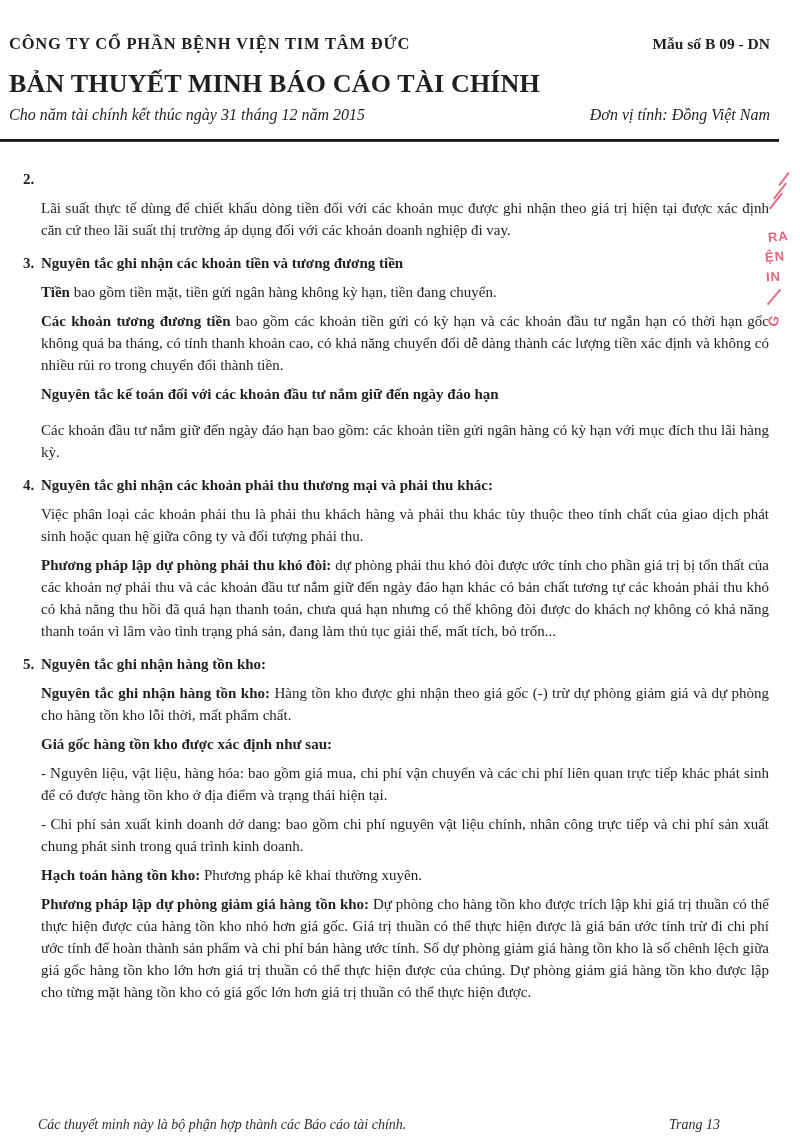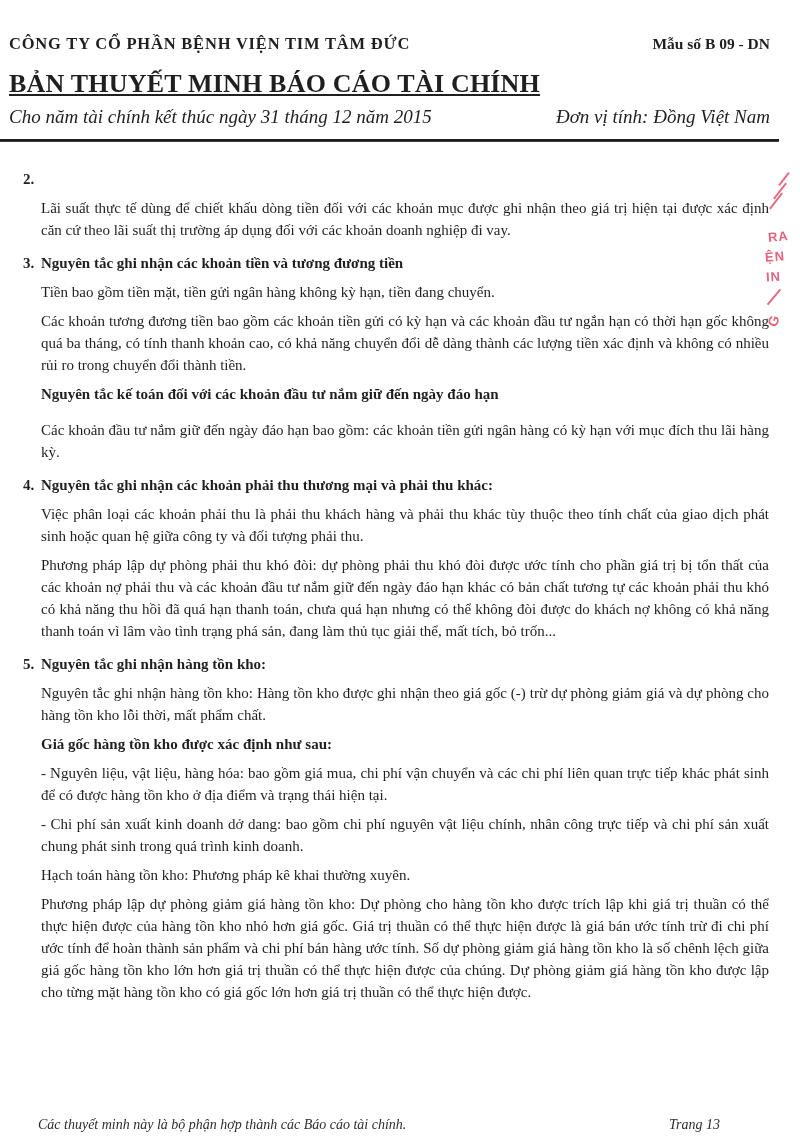--- a/index.html
+++ b/index.html
@@ -12,35 +12,35 @@
     color:#1f1f1f;
     overflow:hidden;
     box-sizing:border-box;
   }
 
   
   .header { position:absolute; top:34px; left:9px; width:761px; }
   .header-row1 { display:flex; justify-content:space-between; align-items:baseline; }
   .company { font-weight:bold; font-size:16.5px; letter-spacing:0.8px; }
   .form-no { font-weight:bold; font-size:15.5px; white-space:nowrap; }
-  .doc-title { font-weight:bold; font-size:26px; letter-spacing:0.2px; margin-top:15px;text-decoration:underline; }
+  .doc-title { font-weight:bold; font-size:26px; letter-spacing:0.2px; margin-top:15px; }
   .header-row2 { display:flex; justify-content:space-between; align-items:baseline;
-                 font-style:italic; font-size:19px; margin-top:7px; }
+                 font-style:italic; font-size:16px; margin-top:7px; }
   .rule { position:absolute; top:139px; left:0; width:779px; height:3px;
           border-top:2px solid #1c1c1c; border-bottom:1px solid #3c3c3c; box-sizing:border-box; }
 
   
   .content { position:absolute; top:157px; left:23px; width:746px;
              font-size:15px; line-height:22px; text-align:justify; }
   .sec-head { display:flex; font-weight:bold; margin:11px 0 3px 0; }
   .sec-num { flex:none; width:18px; }
   .para { margin:7px 0 7px 18px; }
   .para.tight { margin-bottom:2px; }
   .para.tight-top { margin-top:14px; }
-  .lead { font-weight:normal; }
+  .lead { font-weight:bold; }
   .subhead { font-weight:bold; }
 
   
   .footer { position:absolute; left:38px; right:80px; bottom:14px;
             display:flex; justify-content:space-between; align-items:baseline;
             font-style:italic; font-size:14px; color:#2d2d2d; }
 
   
   .stamp { position:absolute; top:168px; right:-10px; width:48px; height:185px;
            font-family:"Liberation Sans", sans-serif; font-weight:bold; }

